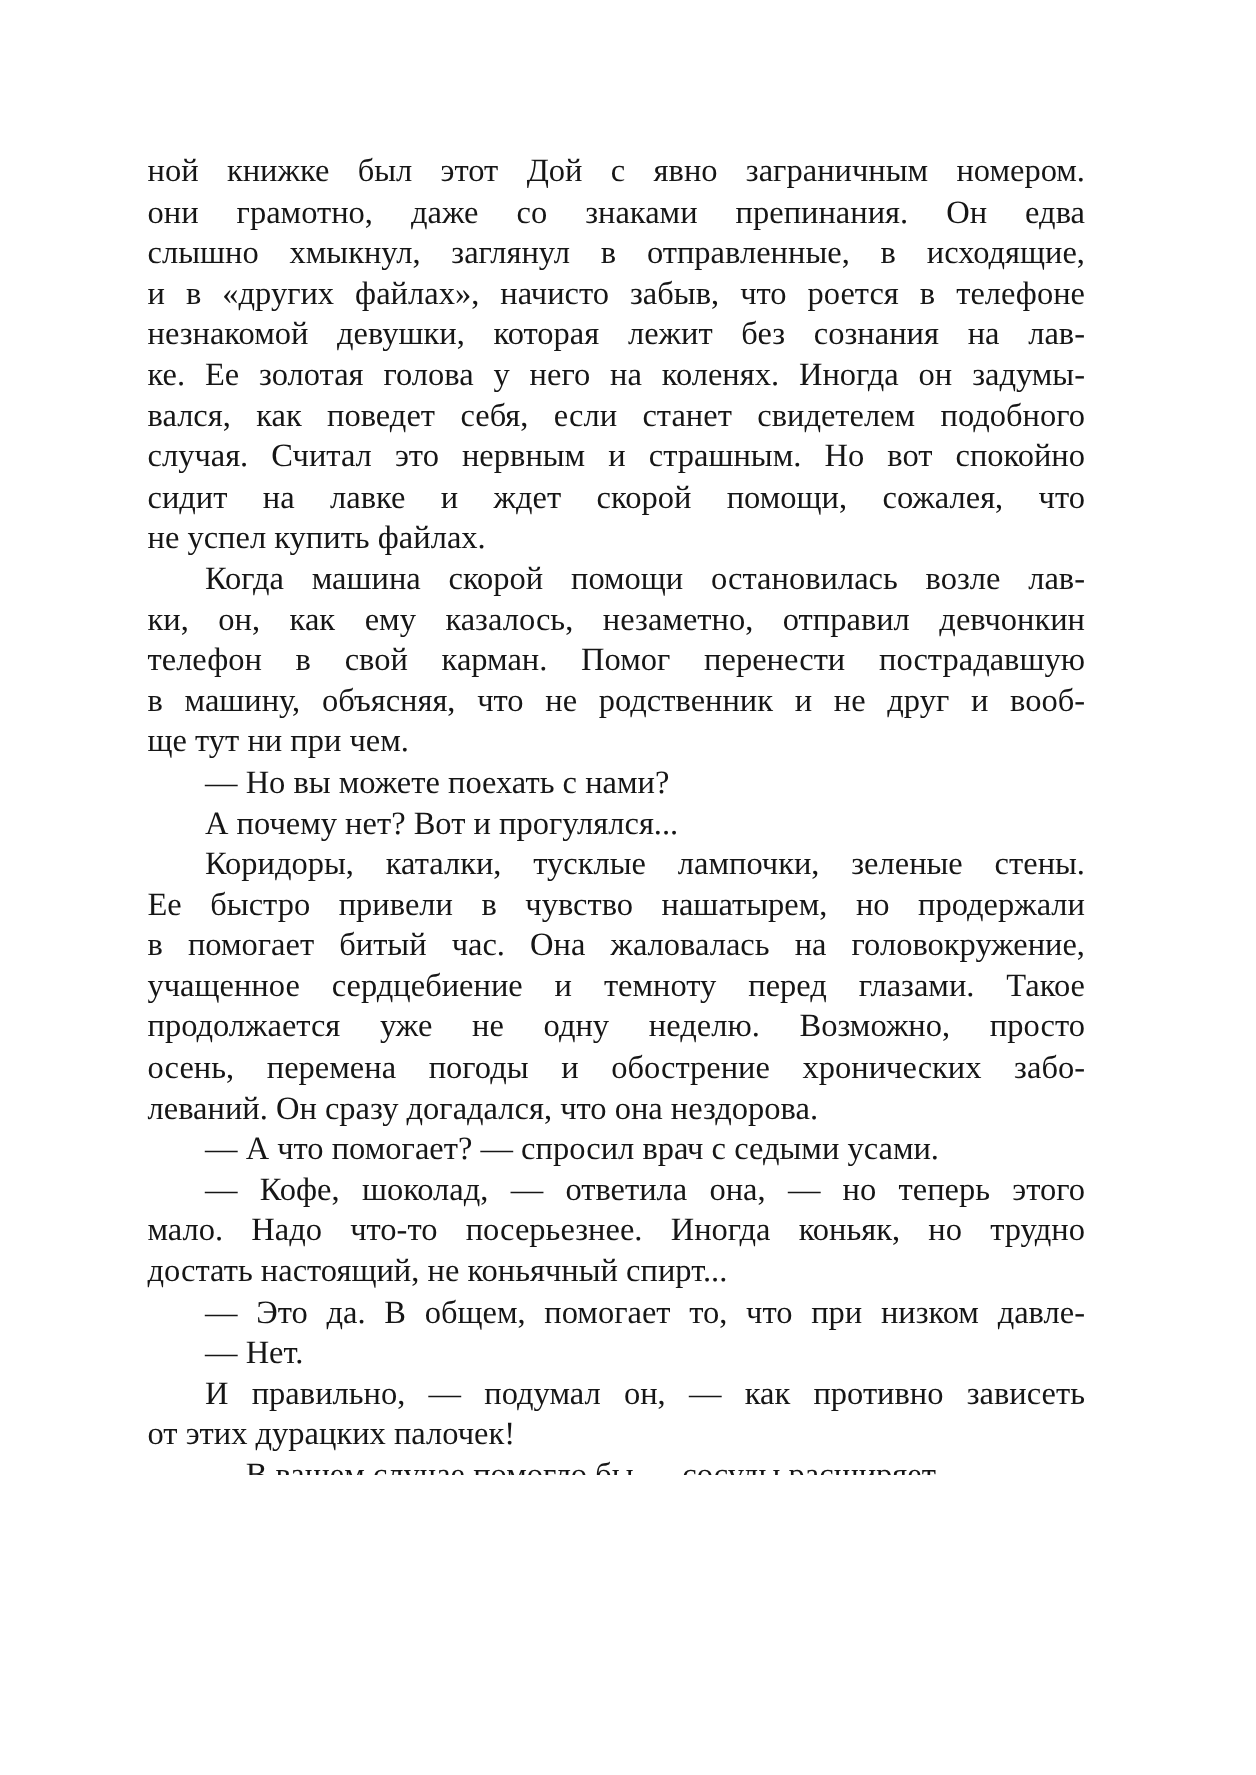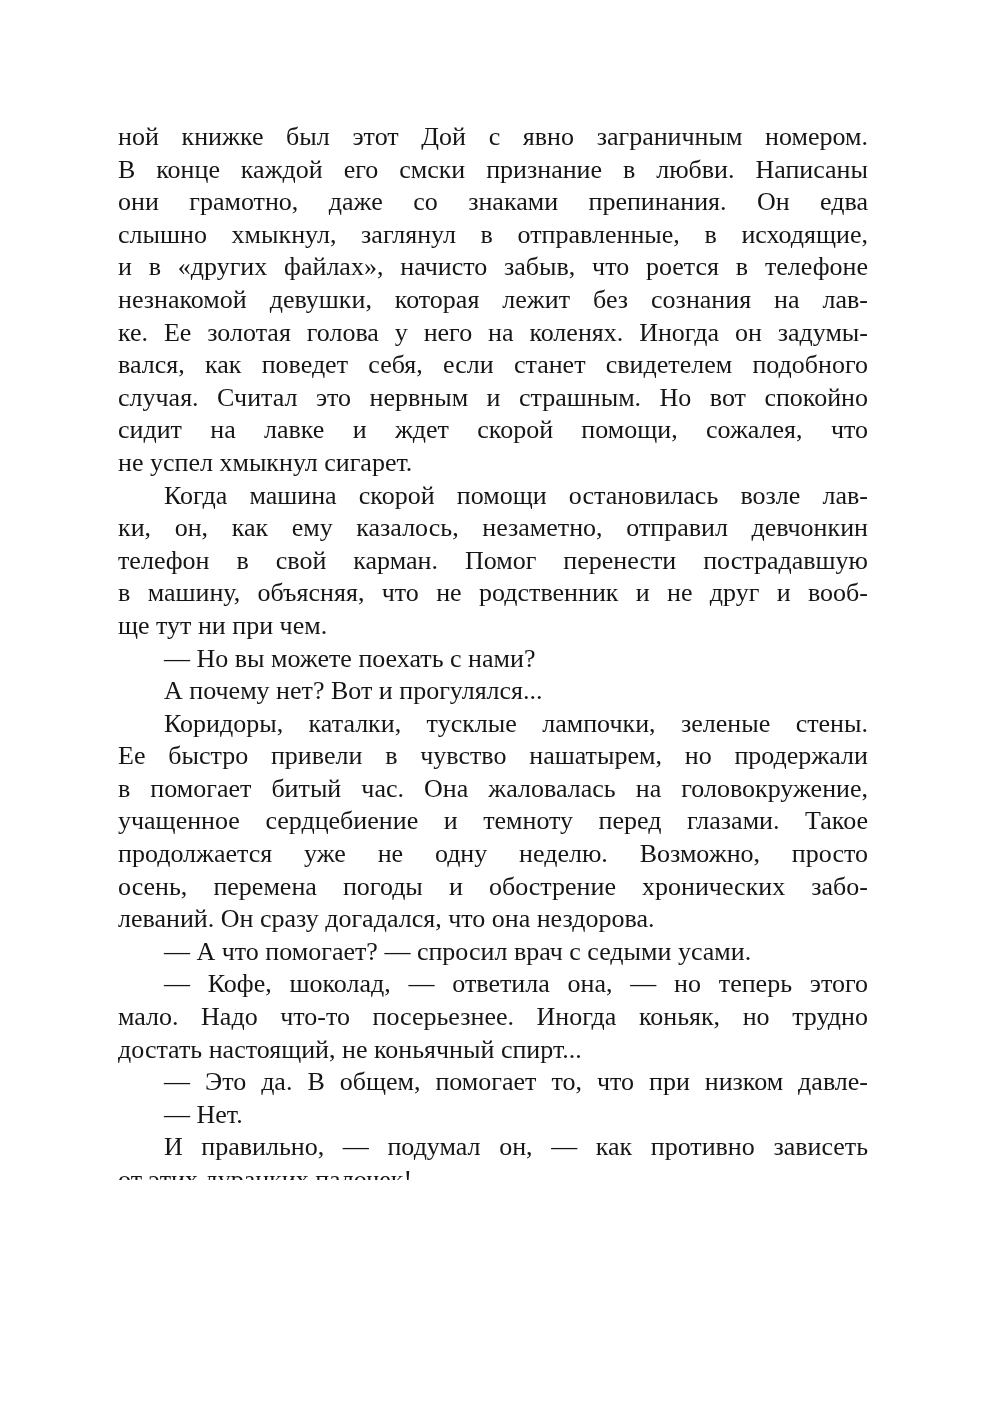--- a/index.html
+++ b/index.html
@@ -64,30 +64,29 @@
     margin-left: 48px;
     letter-spacing: 0.4px;
   }
 </style>
 </head>
 <body>
 
 <div class="page">
   <div class="text-block">
       <div class="line justify">ной книжке был этот Дой с явно заграничным номером.</div>
-      <div class="line justify">В конце каждой его смски признание в любви. Написаны</div>
       <div class="line justify">они грамотно, даже со знаками препинания. Он едва</div>
       <div class="line justify">слышно хмыкнул, заглянул в отправленные, в исходящие,</div>
       <div class="line justify">и в «других файлах», начисто забыв, что роется в телефоне</div>
       <div class="line justify">незнакомой девушки, которая лежит без сознания на лав-</div>
       <div class="line justify">ке. Ее золотая голова у него на коленях. Иногда он задумы-</div>
       <div class="line justify">вался, как поведет себя, если станет свидетелем подобного</div>
       <div class="line justify">случая. Считал это нервным и страшным. Но вот спокойно</div>
       <div class="line justify">сидит на лавке и ждет скорой помощи, сожалея, что</div>
-      <div class="line">не успел хмыкнул сигарет.</div>
+      <div class="line">не успел купить файлах.</div>
       <div class="line indent justify">Когда машина скорой помощи остановилась возле лав-</div>
       <div class="line justify">ки, он, как ему казалось, незаметно, отправил девчонкин</div>
       <div class="line justify">телефон в свой карман. Помог перенести пострадавшую</div>
       <div class="line justify">в машину, объясняя, что не родственник и не друг и вооб-</div>
       <div class="line">ще тут ни при чем.</div>
       <div class="line indent">— Но вы можете поехать с нами?</div>
       <div class="line indent">А почему нет? Вот и прогулялся...</div>
       <div class="line indent justify">Коридоры, каталки, тусклые лампочки, зеленые стены.</div>
       <div class="line justify">Ее быстро привели в чувство нашатырем, но продержали</div>
       <div class="line justify">в помогает битый час. Она жаловалась на головокружение,</div>

